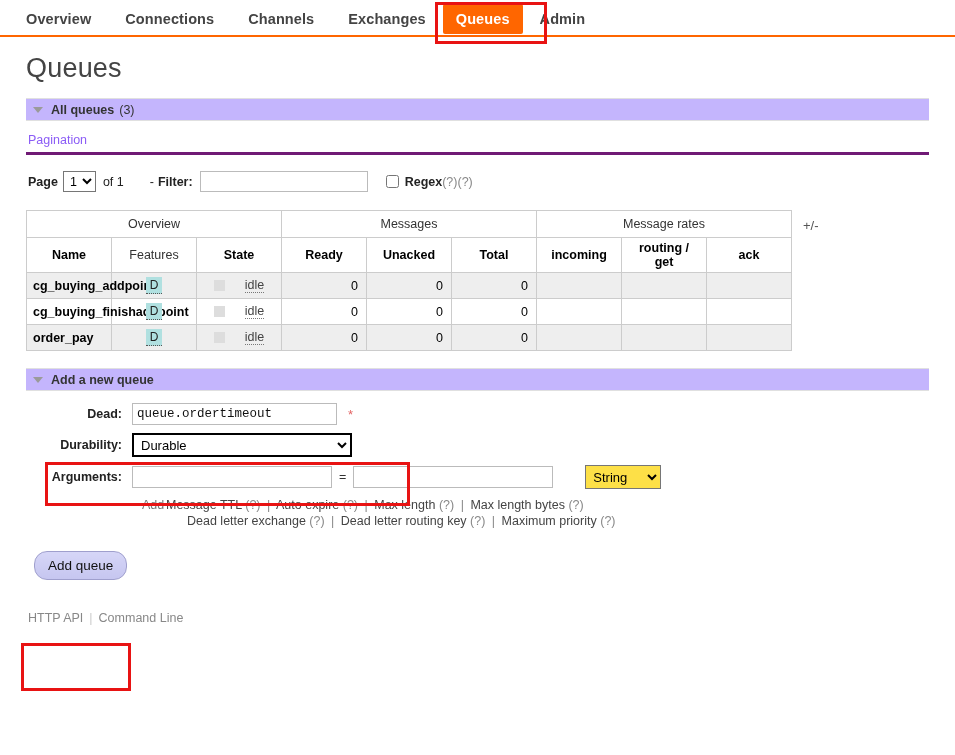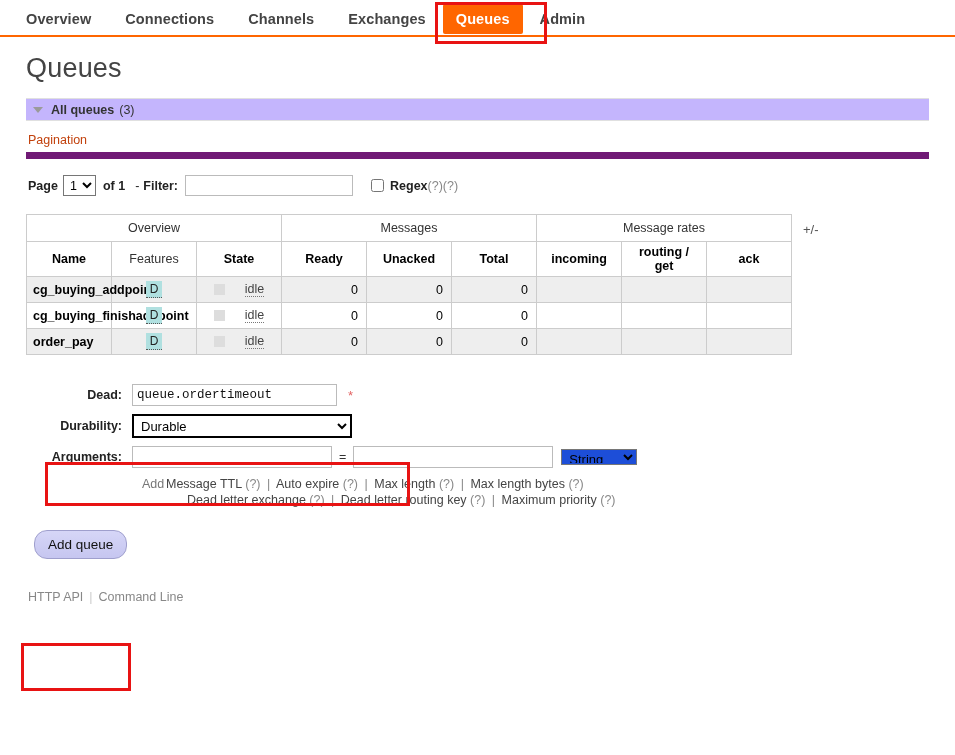--- a/index.html
+++ b/index.html
@@ -92,41 +92,41 @@
     border-right: 5px solid transparent;
     border-top: 6px solid #9a9a9a;
     margin-right: 8px;
     margin-left: 4px;
   }
   .section-bar .count { font-weight: normal; color: #333; }
 
   
   #pagination-label {
     font-size: 12.5px;
-    color: #c2410c;
+    color: #8b5cf6;
     padding: 12px 0 5px 2px;
-    border-bottom: 7px solid #701a75;
+    border-bottom: 3px solid #701a75;
   }
   #pagination-controls {
     display: flex;
     align-items: center;
     padding: 16px 0 0 2px;
     font-size: 12.5px;
     color: #222;
   }
   #pagination-controls .lbl { font-weight: bold; margin-right: 5px; }
   #pagination-controls select {
     font-family: "Liberation Sans", sans-serif;
     font-size: 12.5px;
     padding: 1px 2px;
     border: 1px solid #767676;
     background: #fff;
     height: 21px;
   }
-  #pagination-controls .of { margin: 0 4px 0 7px; font-weight: bold; }
+  #pagination-controls .of { margin: 0 20px 0 7px; }
   #filter-sep { margin: 0 4px 0 6px; }
   #filter-label { font-weight: bold; margin-right: 7px; }
   #filter-input {
     width: 168px; height: 21px;
     border: 1px solid #bbb;
     background: #fff;
     font-family: "Liberation Sans", sans-serif;
     font-size: 12.5px;
     padding: 0 3px;
   }
@@ -272,26 +272,27 @@
     border: 1px solid #bbb;
     background: #fff;
     font-family: "Liberation Sans", sans-serif;
     font-size: 12.5px;
     padding: 0 4px;
   }
   #arg-key { width: 200px; }
   #arg-val { width: 200px; }
   .eq { margin: 0 7px; color: #333; }
   select#arg-type {
-    width: 76px; height: 16px;
+    width: 76px; height: 24px;
     font-family: "Liberation Sans", sans-serif;
     font-size: 13px;
     border: 1px solid #767676;
-    background: #1d4ed8;
+    background: #fde047;
     padding: 1px 3px;
+    margin-left: 24px;
   }
   #add-links {
     padding-left: 140px;
     font-size: 12.5px;
     color: #555;
     line-height: 16px;
     position: relative;
     margin-top: 3px;
   }
   #add-links .addword {
@@ -478,20 +479,24 @@
           <td class="num"></td>
           <td class="num"></td>
           <td class="num"></td>
         </tr>
       </tbody>
     </table>
     <div id="plusminus">+/-</div>
   </div>
 
   <div id="addqueue-section">
+    <div class="section-bar">
+      <span class="tri"></span>
+      <span>Add a new queue</span>
+    </div>
 
     <div id="addqueue-form">
 
       <div class="frow">
         <span class="flabel">Dead:</span>
         <input id="name-input" type="text" value="queue.ordertimeout" style="">
         <span class="req">*</span>
       </div>
 
       <div class="frow">

